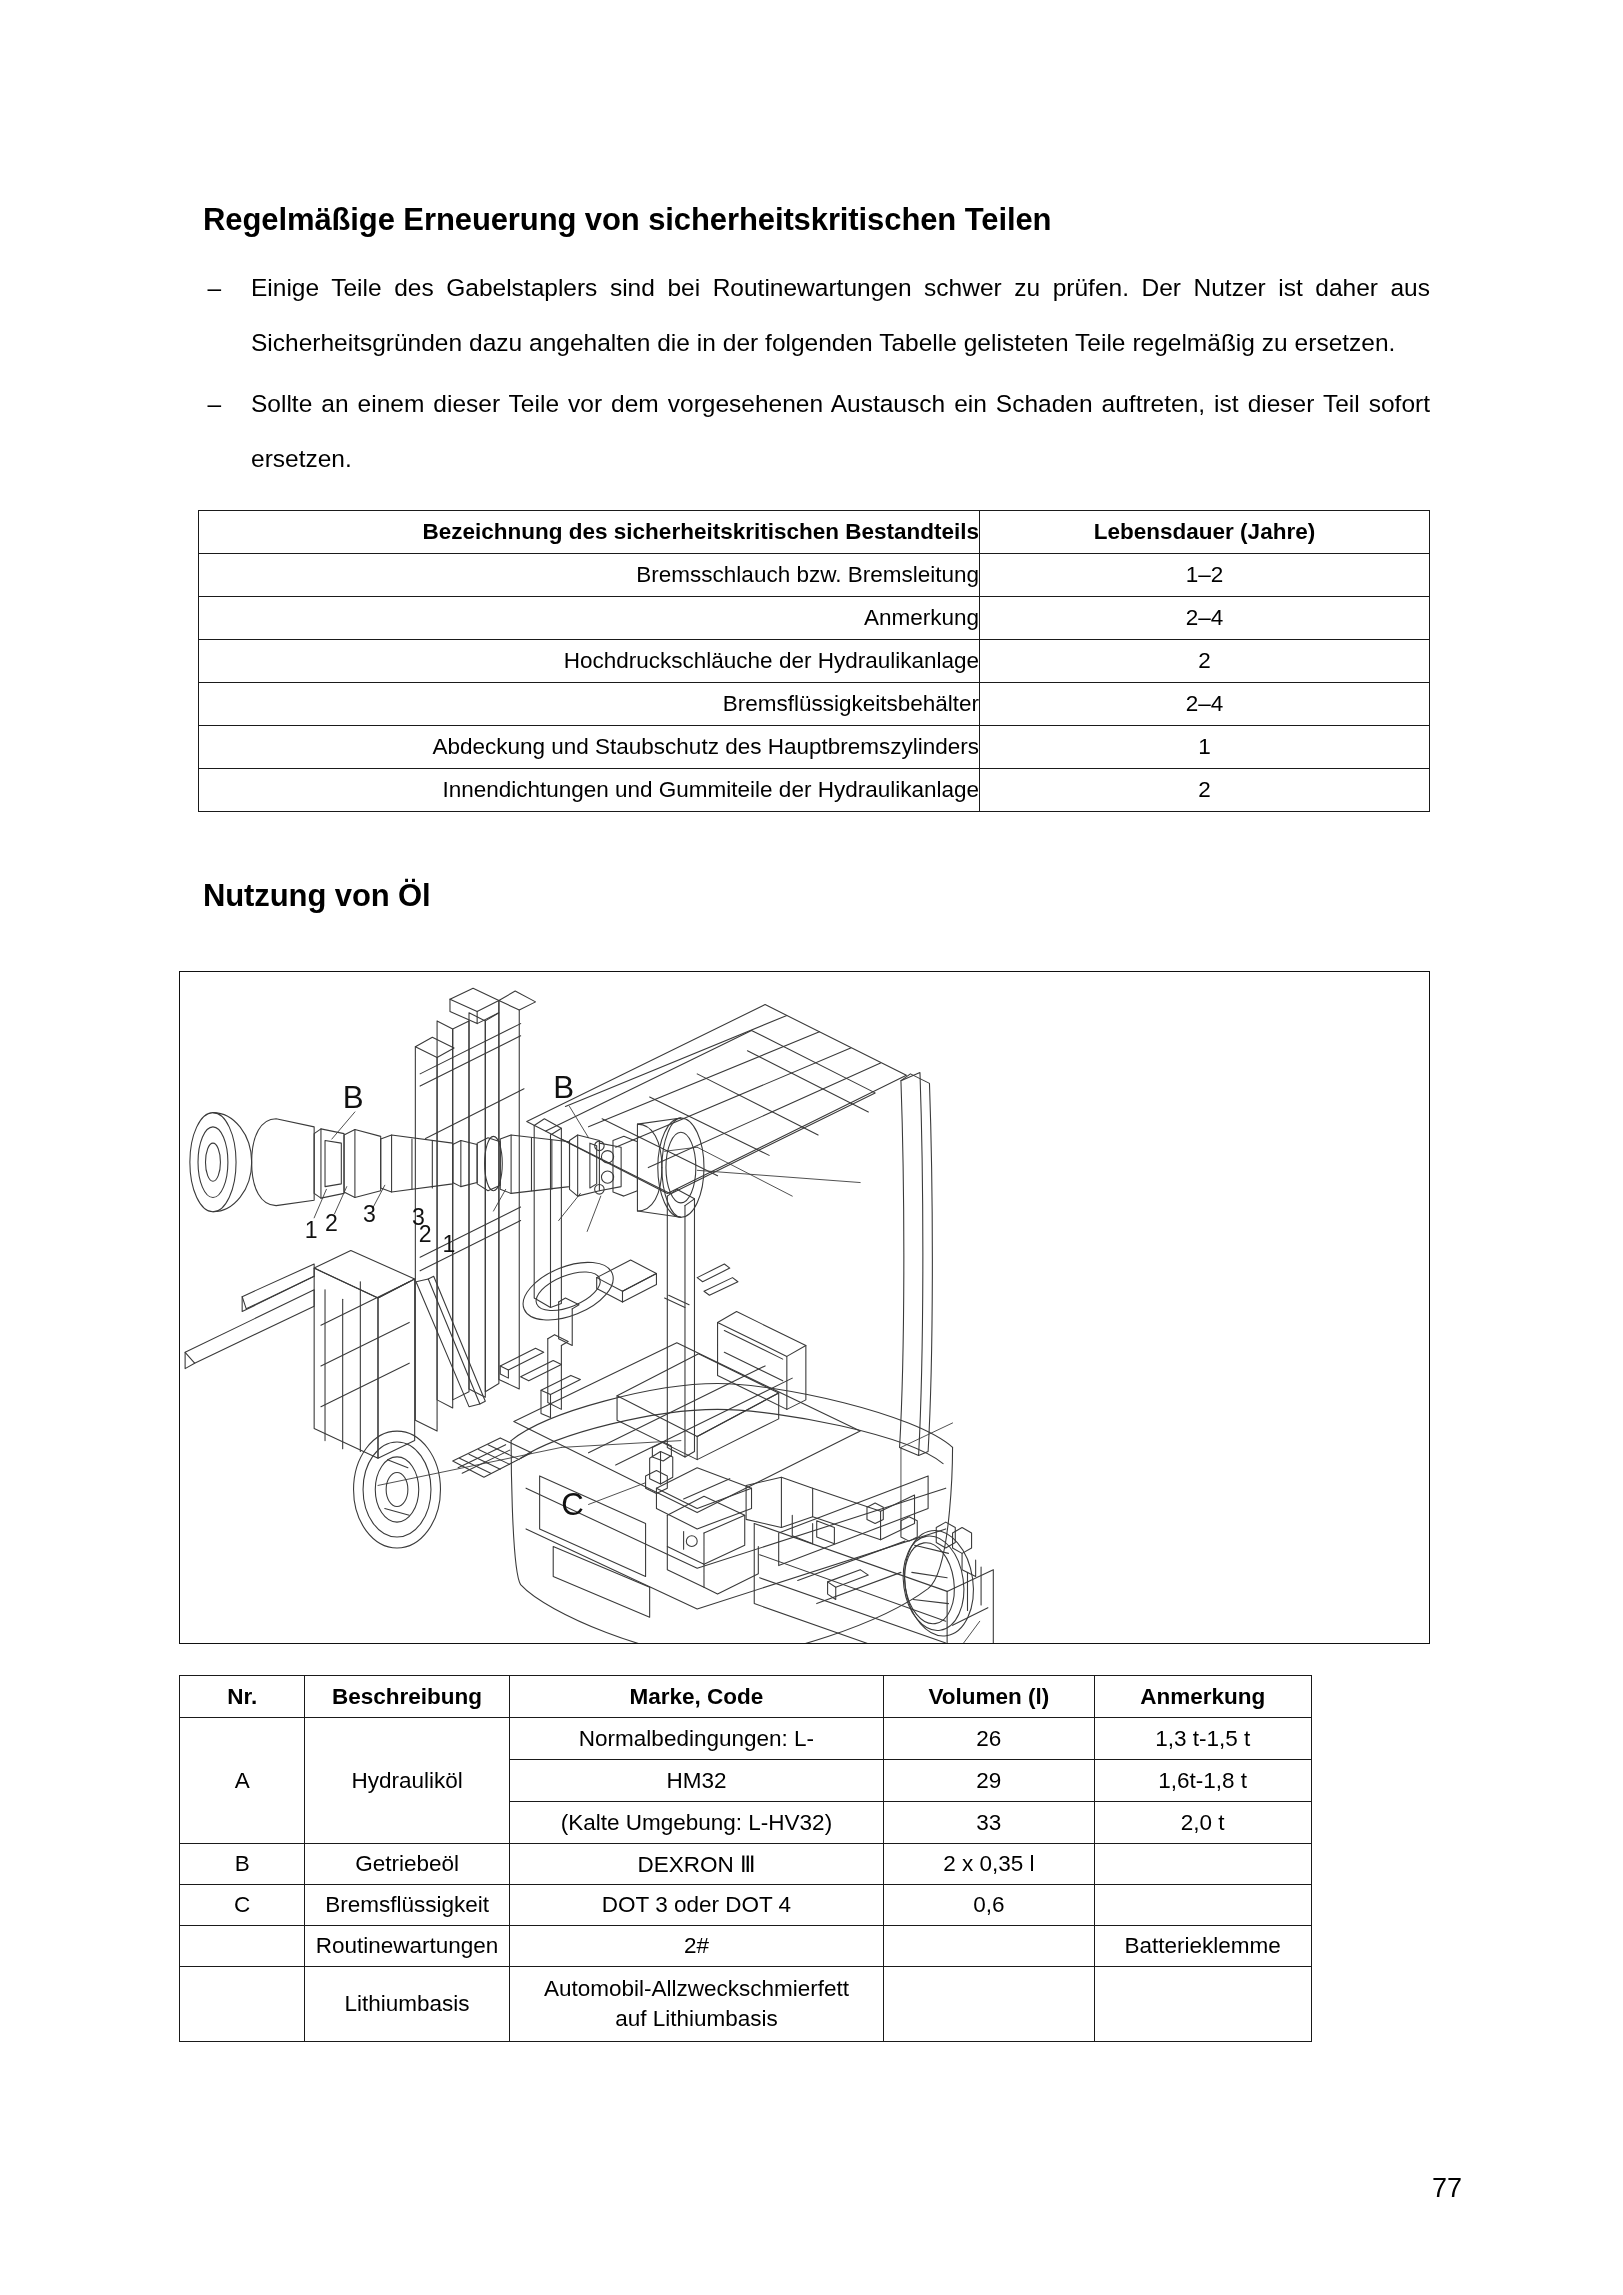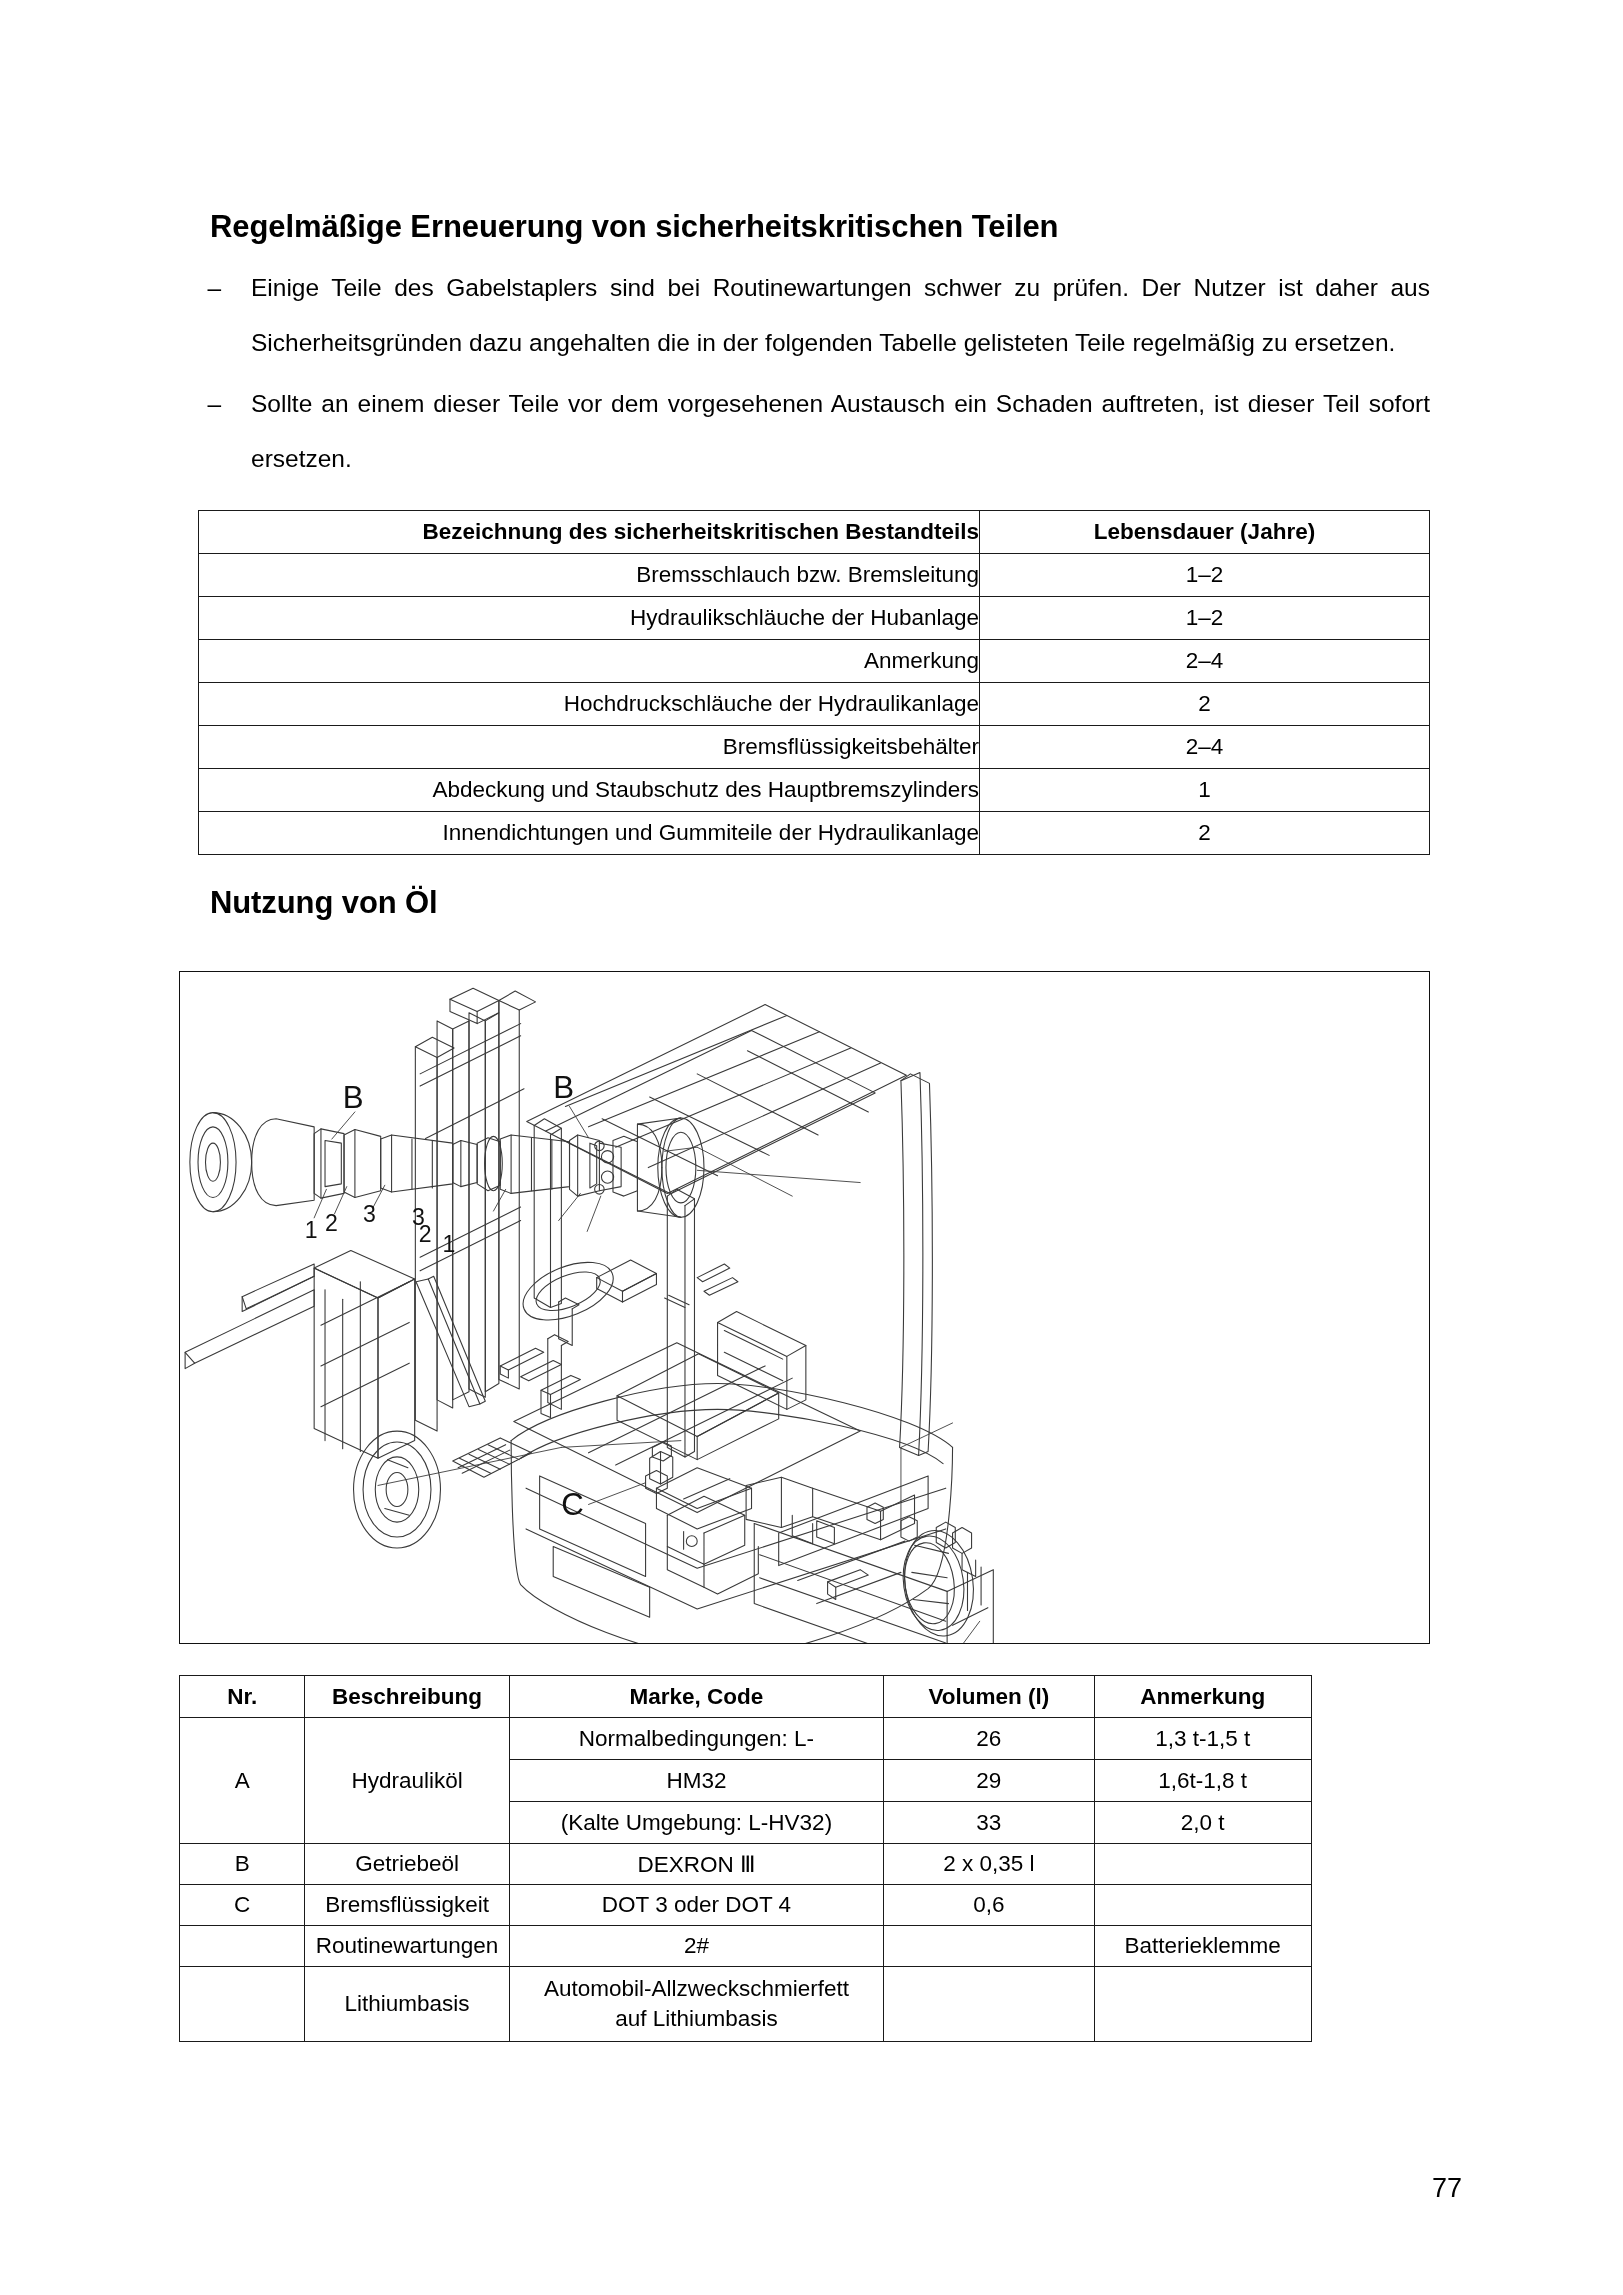--- a/index.html
+++ b/index.html
@@ -19,21 +19,21 @@
     height: 2295px;
     background: #ffffff;
     overflow: hidden;
   }
 
   
   h1.section-title {
     font-size: 31px;
     font-weight: bold;
     letter-spacing: -0.1px;
-    margin: 12px;
+    margin: 5px;
     padding: 0;
     line-height: 1.1;
   }
   #heading-main-wrap { position: absolute; left: 198px; top: 198px; width: 1234px; }
   #heading-oil-wrap  { position: absolute; left: 198px; top: 874px; width: 1234px; }
 
   
   .bullet-list {
     position: absolute;
     left: 198px;
@@ -173,24 +173,20 @@
     <table class="doc-table" id="table-lifespan">
       <thead>
         <tr>
           <th class="col-name">Bezeichnung des sicherheitskritischen Bestandteils</th>
           <th class="col-years">Lebensdauer (Jahre)</th>
         </tr>
       </thead>
       <tbody>
         <tr>
           <td class="col-name">Bremsschlauch bzw. Bremsleitung</td>
-          <td class="col-years">1–2</td>
-        </tr>
-        <tr>
-          <td class="col-name">Hydraulikschläuche der Hubanlage</td>
           <td class="col-years">1–2</td>
         </tr>
         <tr>
           <td class="col-name">Anmerkung</td>
           <td class="col-years">2–4</td>
         </tr>
         <tr>
           <td class="col-name">Hochdruckschläuche der Hydraulikanlage</td>
           <td class="col-years">2</td>
         </tr>

